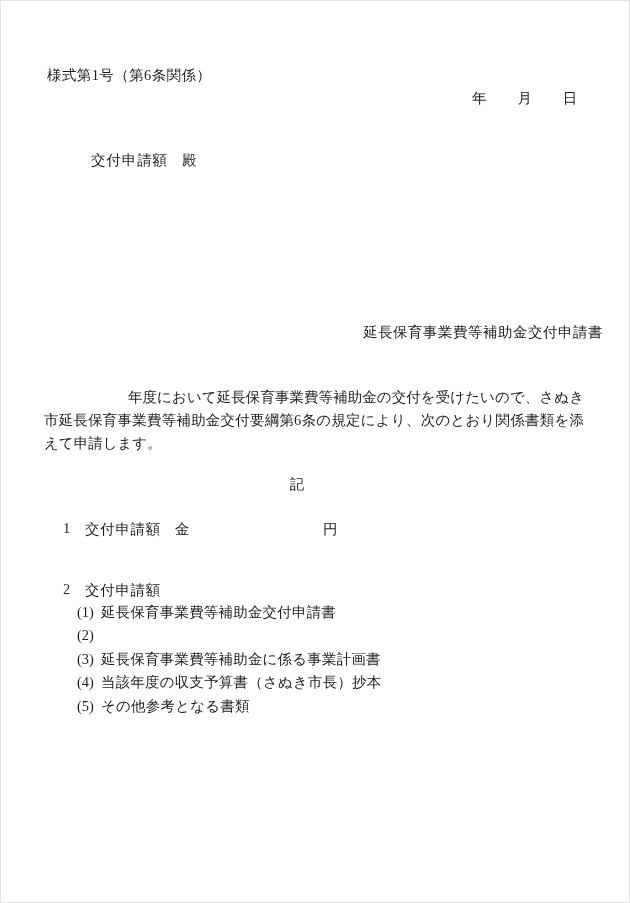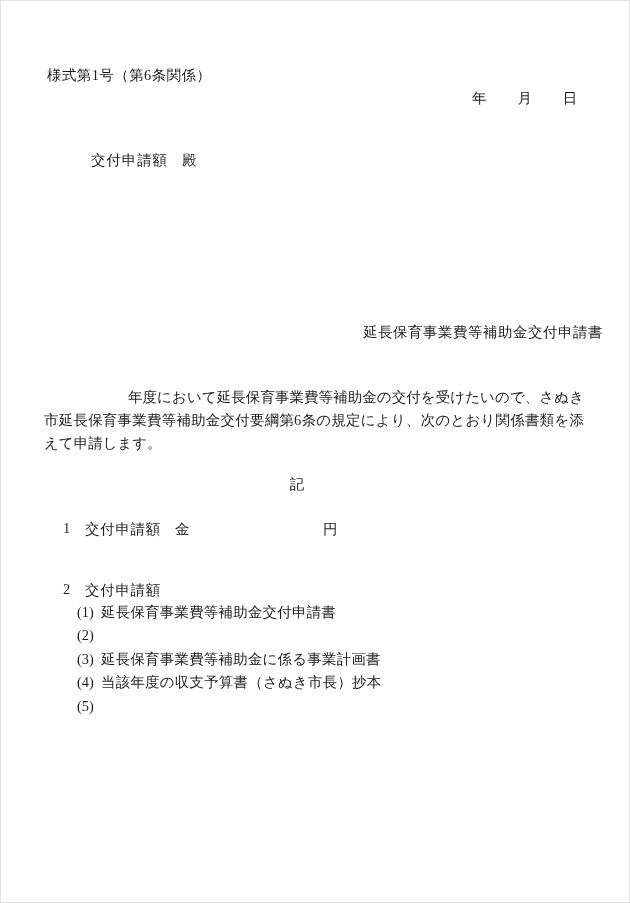--- a/index.html
+++ b/index.html
@@ -152,16 +152,17 @@
     <li class="attachment-item">
       <span class="att-prefix">(3)</span>
       <span class="att-text">延長保育事業費等補助金に係る事業計画書</span>
     </li>
     <li class="attachment-item">
       <span class="att-prefix">(4)</span>
       <span class="att-text">当該年度の収支予算書（さぬき市長）抄本</span>
     </li>
     <li class="attachment-item">
       <span class="att-prefix">(5)</span>
+      <span class="att-text">その他参考となる書類</span>
     </li>
   </ul>
 
 </div>
 
 </body></html>

